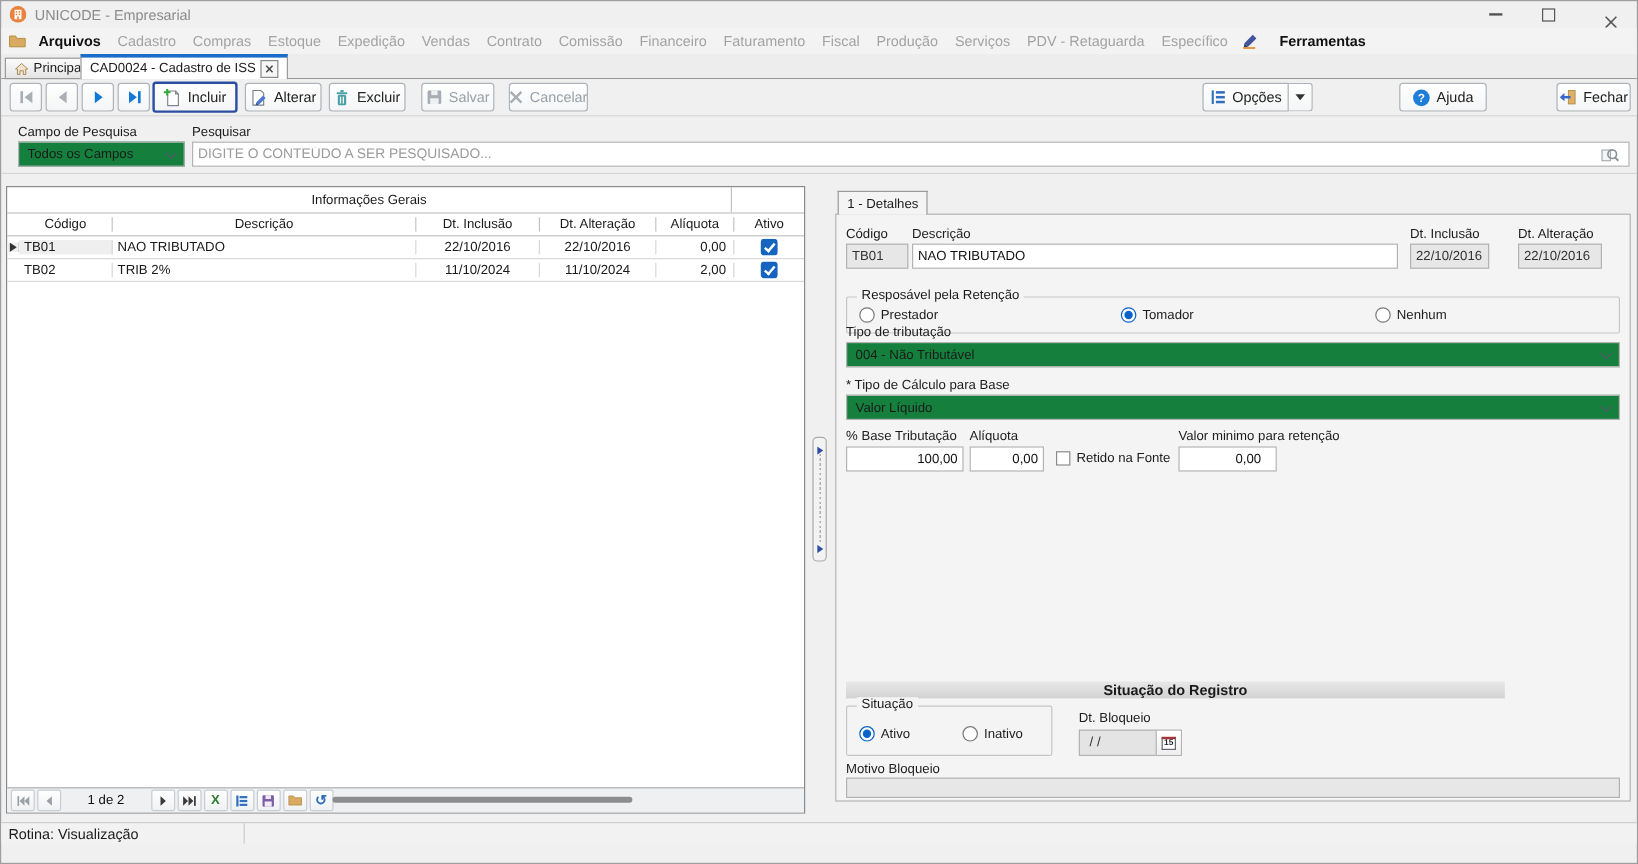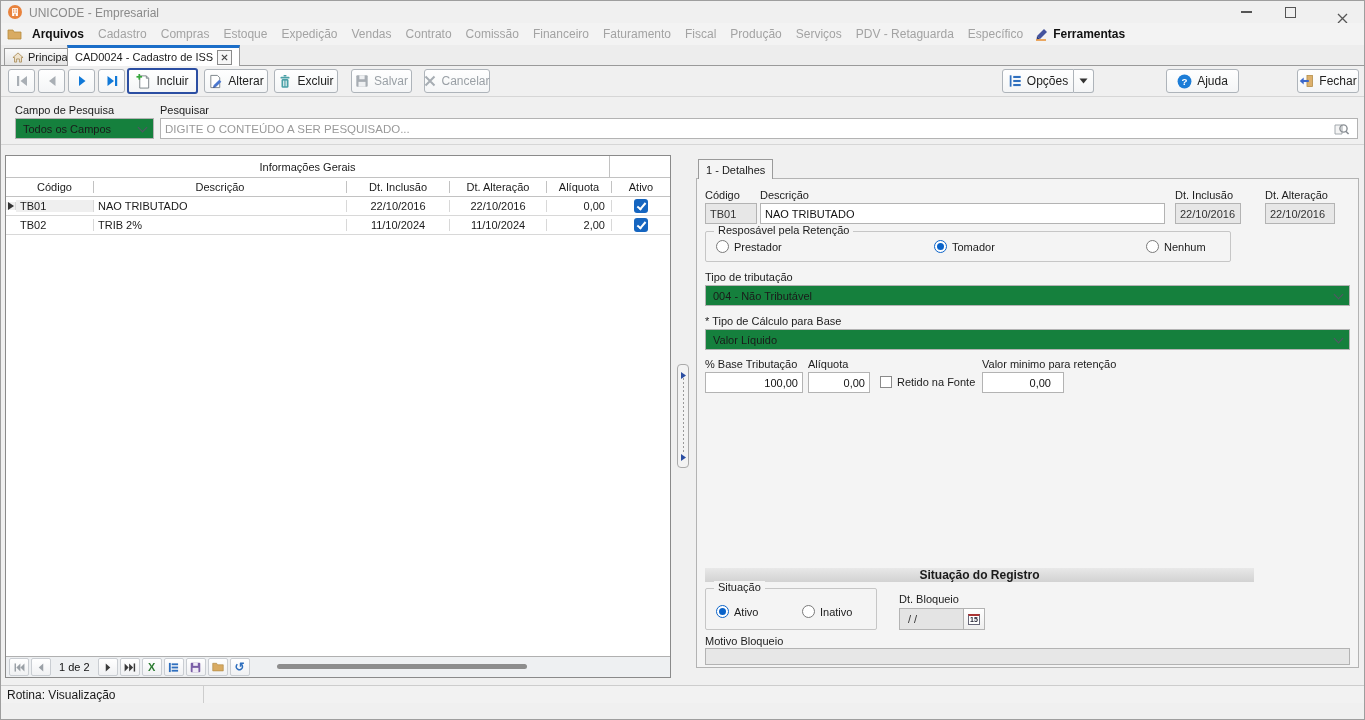--- a/index.html
+++ b/index.html
@@ -90,21 +90,21 @@
     <span class="menu-item">Serviços</span>
     <span class="menu-item">PDV - Retaguarda</span>
     <span class="menu-item">Específico</span>
     <span style="margin:0 3px 0 4px;display:flex;">
       <svg width="15" height="14" viewBox="0 0 15 14">
           <path d="M3 9 L10 2 L13 5 L6 12 Z" fill="#44539e"></path>
           <path d="M3 9 L6 12 L2.5 12.7 Z" fill="#2b3a7d"></path>
           <rect x="2" y="12.2" width="10" height="1.6" fill="#e8943c"></rect>
         </svg>
     </span>
-    <span class="menu-item on" style="margin-left:1px;text-align:center;">Ferramentas</span>
+    <span class="menu-item on" style="margin-left:14px;text-align:center;">Ferramentas</span>
   </div>
 
   <div class="abs" style="left:0;top:44px;width:100%;height:21px;background:#ededed;">
     <div class="hline" style="bottom:0;background:#9a9a9a;"></div>
     <div class="tab abs" style="left:3px;top:3px;height:18px;background:linear-gradient(#fbfbfb,#e4e4e4);z-index:1;">
       <span style="display:flex;">
         <svg width="12" height="11" viewBox="0 0 13 12">
             <path d="M6.5 1 L12 6 L10.3 6 L10.3 11 L8 11 L8 7.6 L5 7.6 L5 11 L2.7 11 L2.7 6 L1 6 Z" fill="#efe3cd" stroke="#a98b54" stroke-width="0.9"></path>
           </svg>
       </span>
@@ -307,21 +307,21 @@
             <rect x="0.5" y="0.5" width="1.6" height="9" fill="#9aa0a6"></rect>
             <path d="M7 0.5 L2.5 5 L7 9.5 Z" fill="#9aa0a6"></path>
             <path d="M11.5 0.5 L7 5 L11.5 9.5 Z" fill="#9aa0a6"></path>
           </svg>
       </span>
       <span class="navico">
         <svg width="8" height="9" viewBox="0 0 8 10">
             <path d="M6.5 0.5 L1.5 5 L6.5 9.5 Z" fill="#9aa0a6"></path>
           </svg>
       </span>
-      <span style="margin:0 6px;font-size:11px;color:#111;">1 de 2</span>
+      <span style="margin:0 20px;font-size:11px;color:#111;">1 de 2</span>
       <span class="navico">
         <svg width="8" height="9" viewBox="0 0 8 10">
             <path d="M1.5 0.5 L6.5 5 L1.5 9.5 Z" fill="#3a3a3a"></path>
           </svg>
       </span>
       <span class="navico">
         <svg width="12" height="9" viewBox="0 0 13 10">
             <path d="M0.5 0.5 L5 5 L0.5 9.5 Z" fill="#3a3a3a"></path>
             <path d="M5.5 0.5 L10 5 L5.5 9.5 Z" fill="#3a3a3a"></path>
             <rect x="10.6" y="0.5" width="1.6" height="9" fill="#3a3a3a"></rect>
@@ -374,21 +374,21 @@
 
     <span class="lbl abs" style="left:8px;top:10px;">Código</span>
     <input class="field ro abs" style="left: 8px; top: 24px; width: 52px; height: 21px;" readonly="" value="TB01">
     <span class="lbl abs" style="left:63px;top:10px;">Descrição</span>
     <input class="field abs" style="left: 63px; top: 24px; width: 405px; height: 21px;" value="NAO TRIBUTADO">
     <span class="lbl abs" style="left:478px;top:10px;">Dt. Inclusão</span>
     <input class="field ro abs" style="left: 478px; top: 24px; width: 66px; height: 21px;" readonly="" value="22/10/2016">
     <span class="lbl abs" style="left:568px;top:10px;">Dt. Alteração</span>
     <input class="field ro abs" style="left: 568px; top: 24px; width: 70px; height: 21px;" readonly="" value="22/10/2016">
 
-    <div class="gbox" style="left:8px;top:52px;width:526px;height:31px;">
+    <div class="gbox" style="left:8px;top:68px;width:645px;height:31px;">
       <span class="legend">Resposável pela Retenção</span>
       <span class="abs flex" style="left:10px;top:8px;gap:5px;">
         <span class="radio"></span>
         <span class="lbl">Prestador</span>
       </span>
       <span class="abs flex" style="left:228px;top:8px;gap:5px;">
         <span class="radio sel"></span>
         <span class="lbl">Tomador</span>
       </span>
       <span class="abs flex" style="left:440px;top:8px;gap:5px;">

